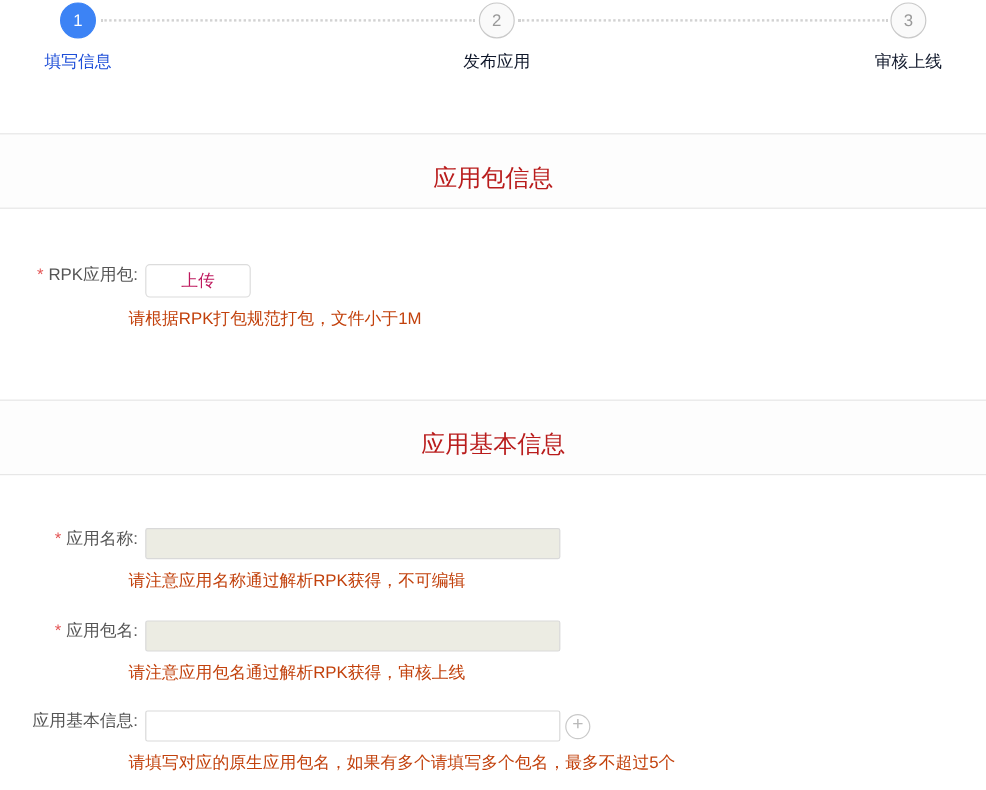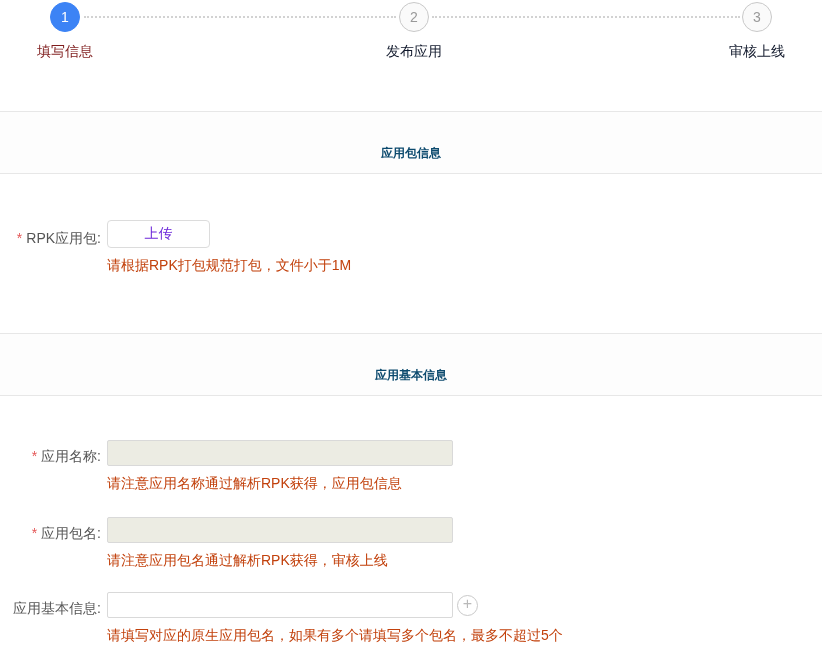--- a/index.html
+++ b/index.html
@@ -10,46 +10,46 @@
   .stepper { position:relative; height:111px; }
   .connector { position:absolute; top:16px; height:0; border-top:2px dotted #d2d2d2; }
   .seg1 { left:84px;  width:312px; }
   .seg2 { left:432px; width:308px; }
   .step { position:absolute; top:2px; transform:translateX(-50%); text-align:center; }
   .circle { width:30px; height:30px; border-radius:50%; margin:0 auto;
             display:flex; align-items:center; justify-content:center;
             font-size:14px; background:#fafafa; border:1px solid #c9c9c9; color:#999; }
   .step.active .circle { background:#3c83f5; border-color:#3c83f5; color:#fff; }
   .step-label { margin-top:11px; font-size:14px; color:#0f172a; white-space:nowrap; }
-  .step.active .step-label { color:#7f1d1d; }
+  .step.active .step-label { color:#1d4ed8; }
 
   
   .band { height:63px; background:#fdfdfd;
           border-top:1px solid #e7e7e7; border-bottom:1px solid #e7e7e7;
           display:flex; align-items:flex-end; justify-content:center;
           padding-bottom:11px; }
-  .band-title { font-size:12px; font-weight:bold; color:#0c4a6e; }
+  .band-title { font-size:20px; font-weight:normal; color:#b91c1c; }
 
   
   .form-row { }
-  .row-main { display:flex; align-items:flex-end; }
+  .row-main { display:flex; align-items:flex-start;padding-left:14px; }
   .field-label { width:101px; flex:0 0 101px; text-align:right;
                  font-size:14px; color:#555; white-space:nowrap; }
   .req { color:#e45656; margin-right:4px; font-size:14px; }
   .ctrl { margin-left:6px; display:flex; align-items:center; }
   .helper { margin:9px 0 0 107px; font-size:14px; color:#c2410c; }
 
   .rpk-row { margin-top:46px; }
   .row-1 { margin-top:44px; }
   .row-2 { margin-top:24px; }
   .row-3 { margin-top:22px; }
 
-  .upload-btn { width:103px; height:28px; background:#fff;
+  .upload-btn { width:88px; height:28px; background:#fff;
                 border:1px solid #dcdcdc; border-radius:4px;
-                color:#6d28d9; font-size:14px; cursor:pointer;
+                color:#be185d; font-size:14px; cursor:pointer;
                 font-family:inherit; }
 
   .text-input { width:346px; height:26px; border:1px solid #d9d9d9; border-radius:2px;
                 padding:0 8px; font-size:14px; color:#333; background:#fff;
                 font-family:inherit; outline:none; }
   .text-input:disabled { background:#ececé3; }
   .text-input[disabled] { background:#ecece3; }
 
   .add-btn { width:21px; height:21px; margin-left:4px; border-radius:50%;
              border:1px solid #c9c9c9; background:#fff; color:#b9b9b9;
@@ -101,21 +101,21 @@
     <div class="band-title">应用基本信息</div>
   </div>
 
   <div class="form-row row-1">
     <div class="row-main">
       <label class="field-label"><span class="req">*</span><span>应用名称:</span></label>
       <div class="ctrl">
         <input class="text-input" type="text" disabled="" value="" style="">
       </div>
     </div>
-    <div class="helper">请注意应用名称通过解析RPK获得，应用包信息</div>
+    <div class="helper">请注意应用名称通过解析RPK获得，不可编辑</div>
   </div>
 
   <div class="form-row row-2">
     <div class="row-main">
       <label class="field-label"><span class="req">*</span><span>应用包名:</span></label>
       <div class="ctrl">
         <input class="text-input" type="text" disabled="" value="" style="">
       </div>
     </div>
     <div class="helper">请注意应用包名通过解析RPK获得，审核上线</div>

